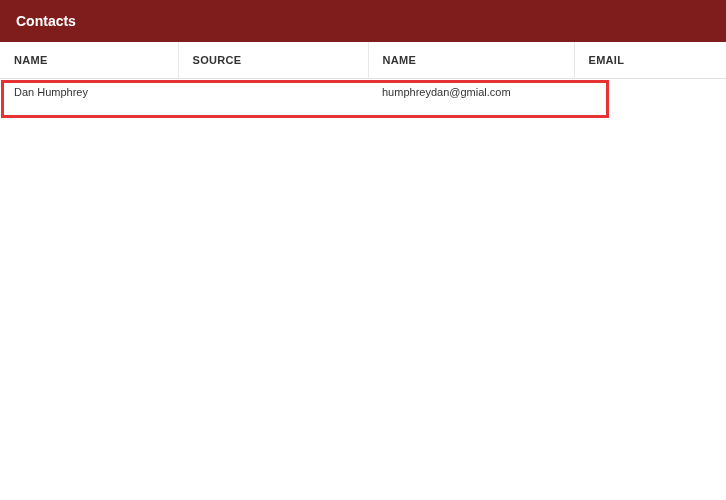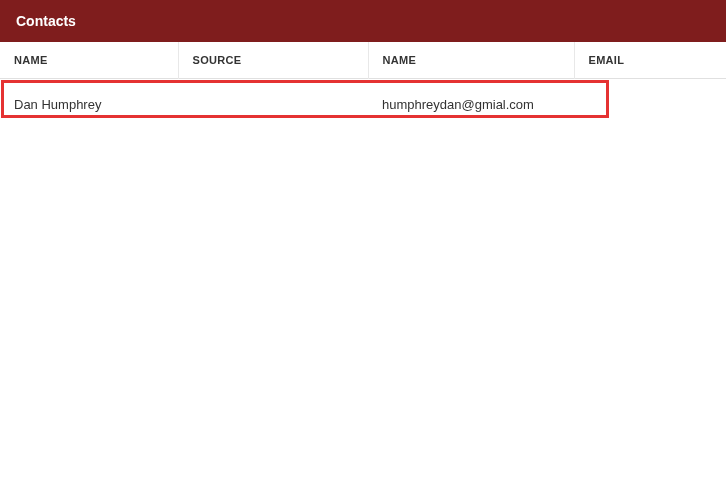--- a/index.html
+++ b/index.html
@@ -42,23 +42,23 @@
       border-right: 1px solid #e8e8e8;
     }
     th:last-child {
       border-right: none;
     }
     .col-name { width: 178px; }
     .col-company { width: 190px; }
     .col-email { width: 206px; }
     .col-source { width: auto; }
     td {
-      font-size: 13px;
+      font-size: 11px;
       color: #333333;
-      padding: 18px 10px 11px 14px;
+      padding: 7px 10px 11px 14px;
       vertical-align: middle;
     }
     .highlight-box {
       position: absolute;
       left: 1px;
       top: 38px;
       width: 608px;
       height: 38px;
       border: 3px solid #e53232;
       pointer-events: none;

